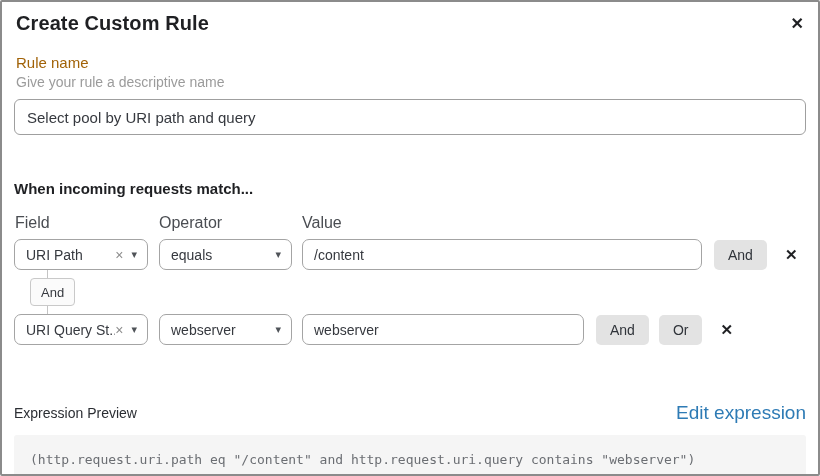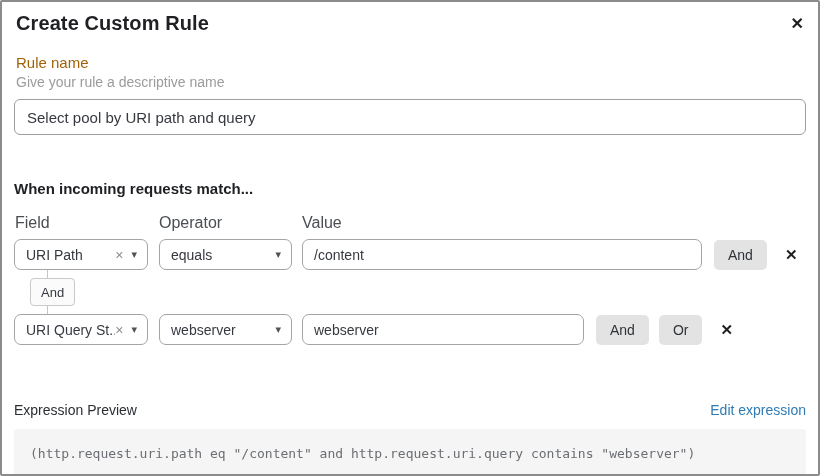--- a/index.html
+++ b/index.html
@@ -92,21 +92,21 @@
   .and-badge {
     display: inline-flex; align-items: center; justify-content: center;
     margin-left: 16px; height: 28px; padding: 0 10px;
     background: #fbfbfb; border: 1px solid #c9c9c9; border-radius: 4px;
     font-size: 13px; color: #36393f;
   }
 
   
   .preview-header { display: flex; align-items: center; justify-content: space-between; margin-top: 57px; }
   .preview-label { font-size: 14px; color: #2b2e33; }
-  .edit-link { font-size: 14px; color: #2e7bb5; text-decoration: none; cursor: pointer; }
+  .edit-link { font-size: 19px; color: #2e7bb5; text-decoration: none; cursor: pointer; }
   .expression-box {
     margin-top: 11px; height: 48px;
     background: #f5f5f5; border-radius: 3px;
     display: flex; align-items: center; padding: 0 16px;
     font-family: "DejaVu Sans Mono", monospace;
     font-size: 13px; color: #6b6e73; white-space: nowrap; overflow: hidden;
   }
 </style>
 </head>
 <body>

